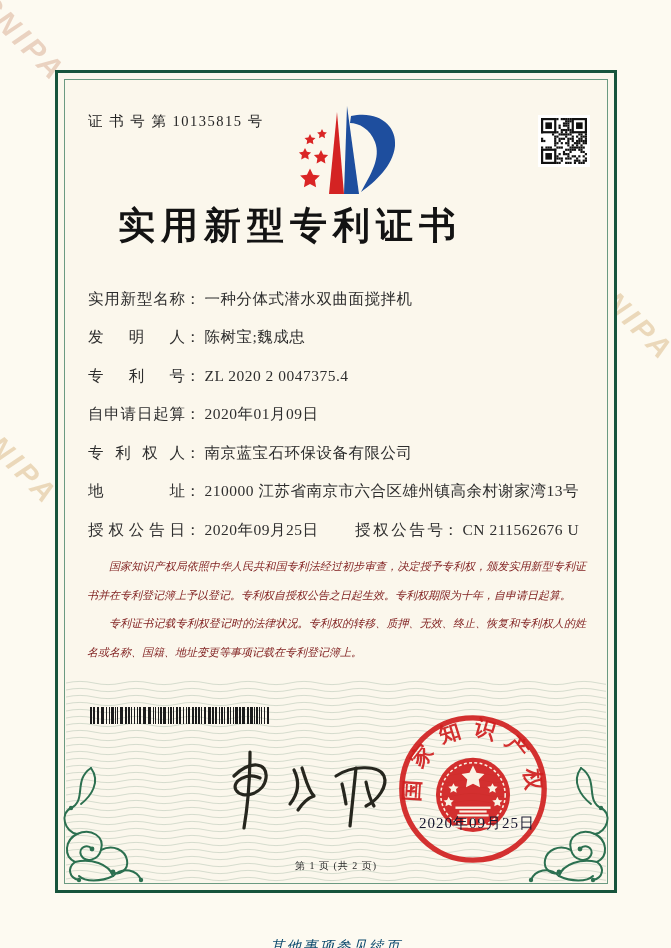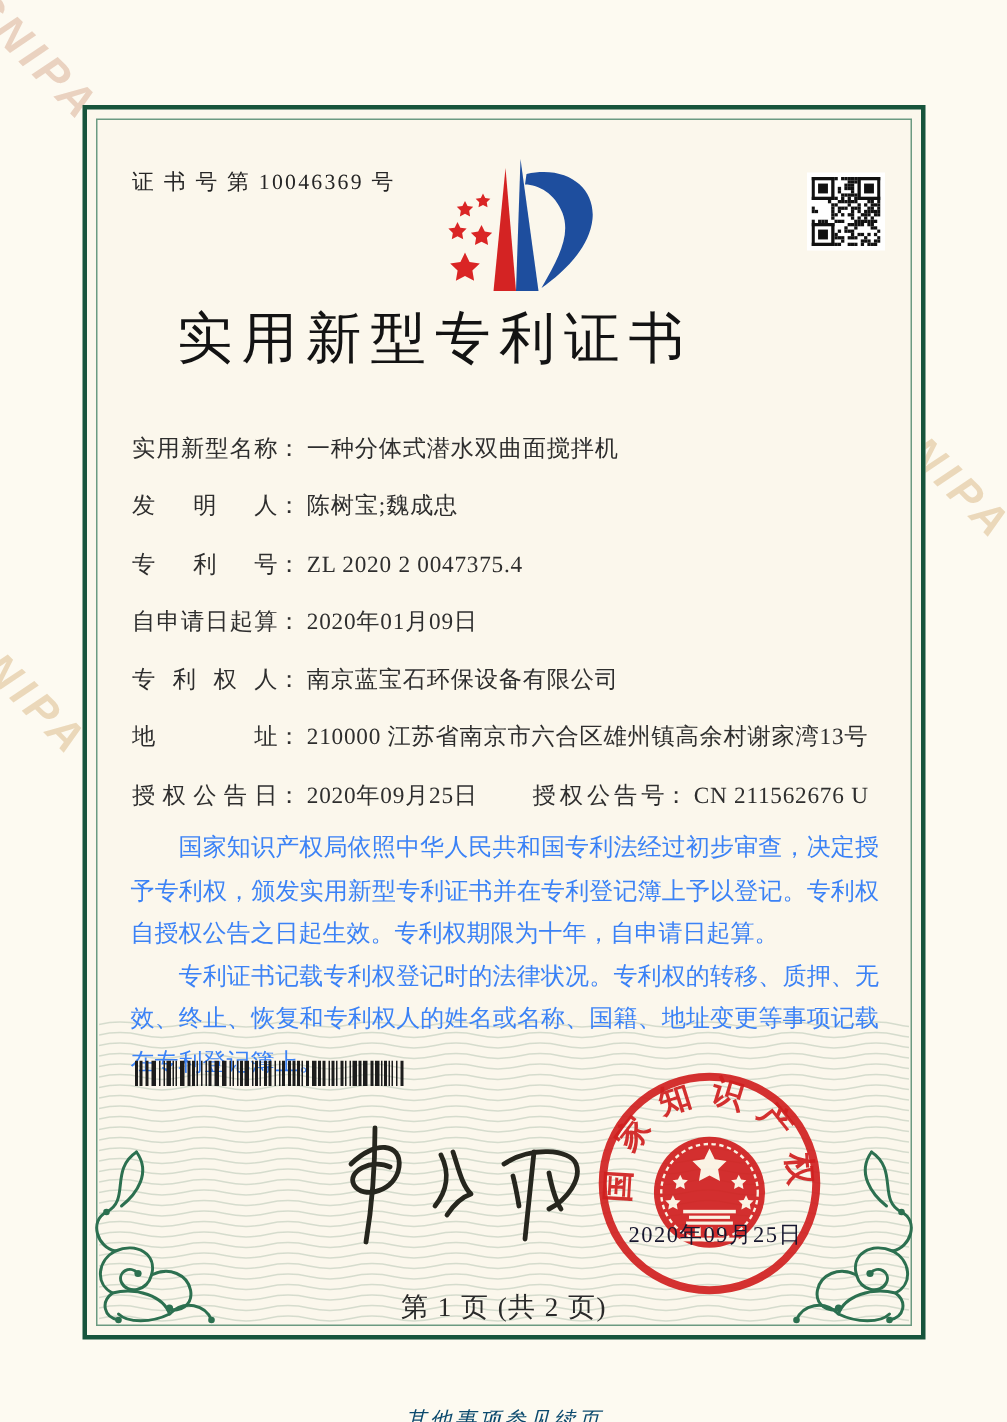--- a/index.html
+++ b/index.html
@@ -23,42 +23,42 @@
   .waves { position:absolute; left:66px; top:680px; width:540px; height:203px; }
   .flourish { position:absolute; width:84px; height:118px; }
   .flourish.fl-left  { left:61px; top:766px; }
   .flourish.fl-right { left:527px; top:766px; transform:scaleX(-1); }
 
   .cert-no { position:absolute; left:88px; top:112px; font-size:14.5px; letter-spacing:1.5px; color:#252525; }
 
   .logo { position:absolute; left:291px; top:100px; }
   .qr { position:absolute; left:538px; top:115px; background:#ffffff; padding:3px; }
 
-  .doc-title { position:absolute; left:55px; top:201px; width:470px; text-align:center; font-size:37px; font-weight:normal; letter-spacing:6px; color:#131313; }
+  .doc-title { position:absolute; left:55px; top:201px; width:470px; text-align:center; font-size:37px; font-weight:bold; letter-spacing:6px; color:#131313; }
 
   .field-row { position:absolute; left:88px; font-size:15.5px; color:#2e2e2e; white-space:nowrap; }
   .f-label { display:inline-block; width:97px; text-align:justify; text-align-last:justify; vertical-align:bottom; }
   .f-colon { display:inline-block; }
   .f-value { display:inline-block; margin-left:4px; letter-spacing:.5px; }
   .grant-no-pair { position:absolute; left:267px; top:0; }
   .grant-no-pair .f-label { width:88px; }
 
-  .legal { position:absolute; left:87px; top:552px; width:499px; font-size:16px; line-height:28.6px; color:#3b82f6; text-align:justify; }
+  .legal { position:absolute; left:87px; top:552px; width:499px; font-size:11px; font-style:italic; line-height:28.6px; color:#7f1d1d; text-align:justify; }
   .legal p { text-indent:2em; }
 
   .barcode { position:absolute; left:90px; top:707px; }
 
   .signer { position:absolute; left:112px; top:760px; font-size:17px; color:#1d1d1d; letter-spacing:3px; }
   .signer div { margin-bottom:11px; }
   .signature { position:absolute; left:198px; top:742px; }
 
   .seal { position:absolute; left:395px; top:711px; }
   .seal-date { position:absolute; left:419px; top:814px; font-size:15px; letter-spacing:1px; color:#17172f; white-space:nowrap; }
 
-  .page-footer { position:absolute; left:55px; top:859px; width:562px; text-align:center; font-size:18px; color:#2a2a2a; letter-spacing:1px; }
+  .page-footer { position:absolute; left:55px; top:859px; width:562px; text-align:center; font-size:10px; color:#2a2a2a; letter-spacing:1px; }
   .continuation-note { position:absolute; left:55px; top:905px; width:562px; text-align:center; font-size:14.5px; font-style:italic; color:#0c4a6e; letter-spacing:2px;margin-top:32px; }
 </style>
 </head>
 <body>
 
 <div class="page">
 
   <span class="wm wm1">CNIPA</span>
   <span class="wm wm2">CNIPA</span>
   <span class="wm wm3">CNIPA</span>
@@ -130,21 +130,21 @@
     </g>
     <g fill="#2c7050">
       <circle cx="31" cy="83" r="2.4"></circle>
         <circle cx="52" cy="106" r="2.4"></circle>
       <circle cx="18" cy="114" r="2.2"></circle>
         <circle cx="80" cy="114" r="2.2"></circle>
       <circle cx="10" cy="42" r="2.2"></circle>
     </g>
   </svg>
 
-  <div class="cert-no">证 书 号 第 10046369 号</div>
+  <div class="cert-no">证 书 号 第 10135815 号</div>
 
   <svg class="logo" width="112" height="102" viewBox="0 0 112 102">
 
     <polygon points="46,12 38,94 53,94" fill="#d42323"></polygon>
 
     <polygon points="56,6 53,94 68,94" fill="#1e4e9e"></polygon>
 
     <path d="M60,16 C88,10 106,26 104,46 C102,66 84,82 70,92 C80,74 90,58 84,42 C79,29 68,23 59,23 Z" fill="#1e4e9e"></path>
 
     <g fill="#da2525">

